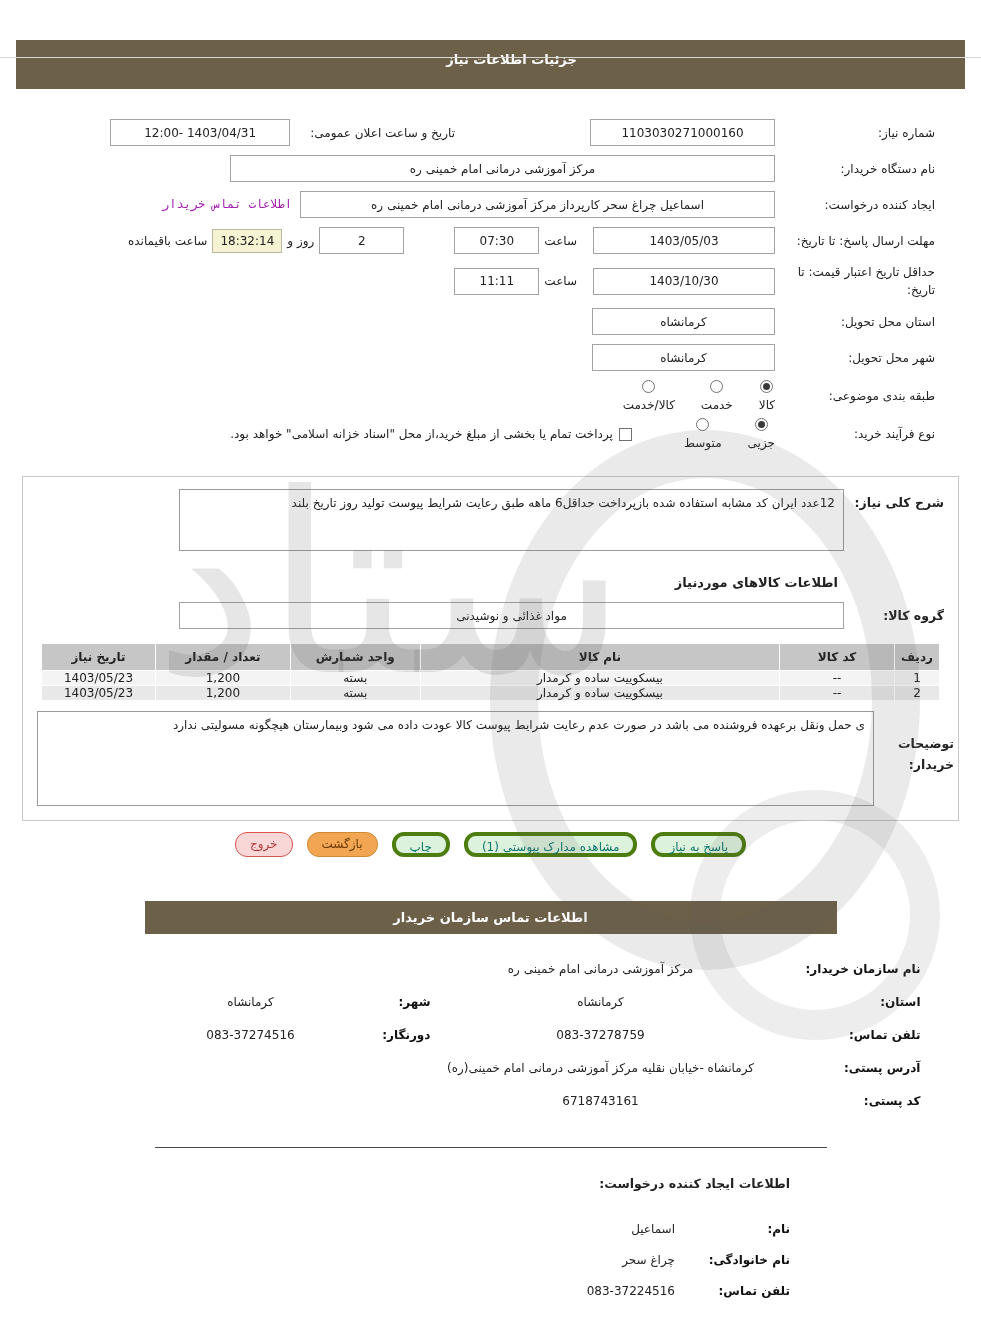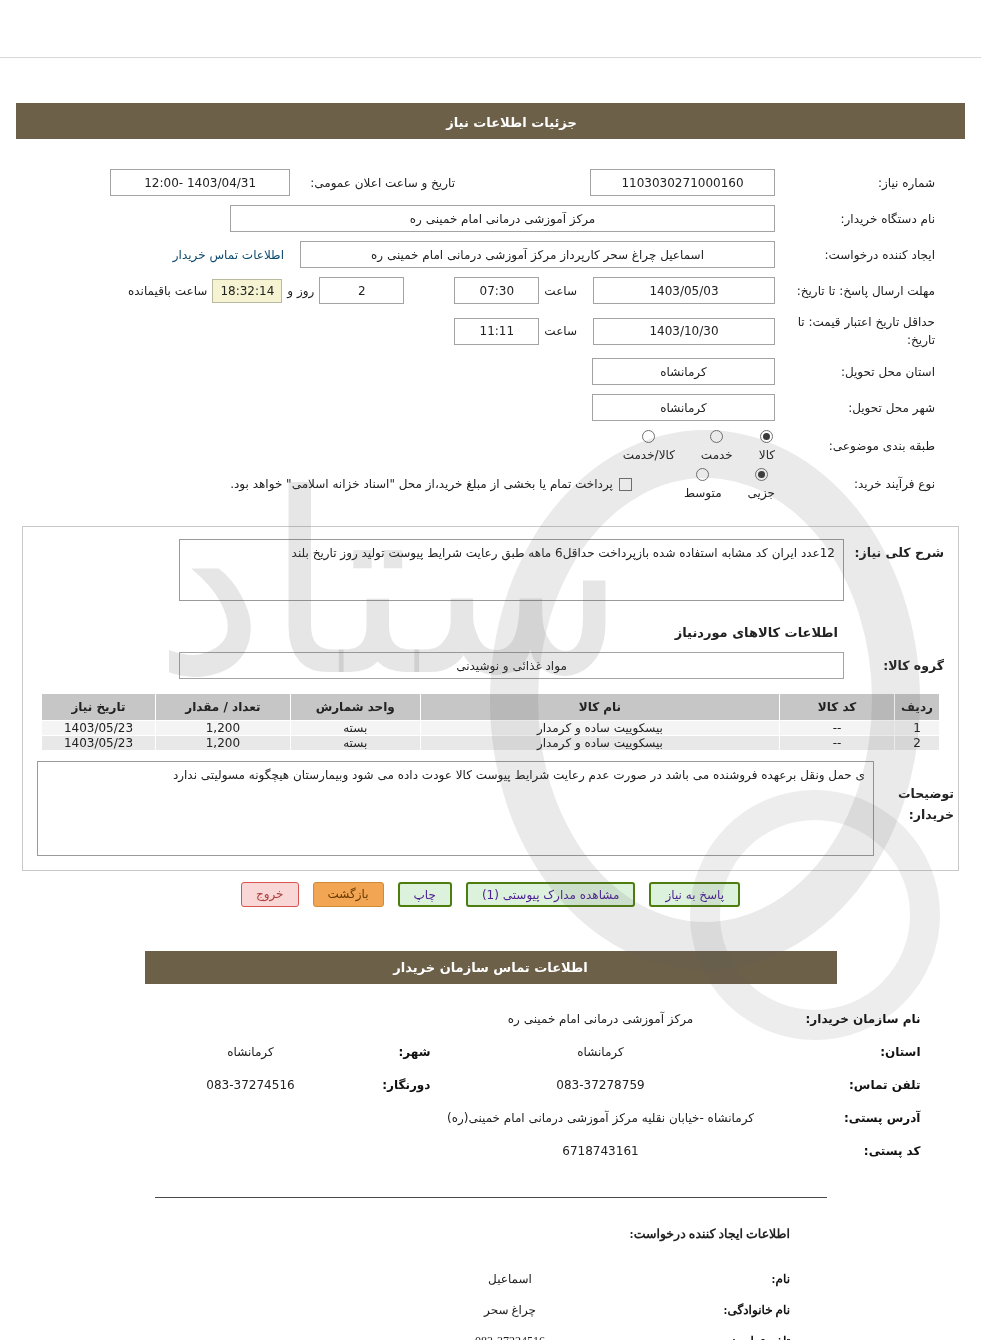--- a/index.html
+++ b/index.html
@@ -2,38 +2,38 @@
 <html lang="fa" dir="rtl"><head>
 <meta charset="utf-8">
 <style>
   * { margin:0; padding:0; box-sizing:border-box; }
   body { background:#fff; font-family:"DejaVu Sans", sans-serif; }
   .page { position:relative; width:981px; height:1340px; margin:0 auto; background:#fff;
           overflow:hidden; direction:rtl; font-size:12px; color:#222; }
   .top-line { position:absolute; top:57px; left:0; right:0; border-top:1px solid #d8d8d8; }
 
   .hbar { background:#6d6049; color:#fff; text-align:center; font-weight:bold; font-size:13px; }
-  .hbar1 { margin:103px 16px 0; height:36px; line-height:40px;padding-left:42px; }
+  .hbar1 { margin:40px 16px 0; height:49px; line-height:40px;padding-left:42px; }
   .hbar2 { width:692px; margin:44px auto 0; height:33px; line-height:33px; }
 
   .form { margin-top:30px; padding-right:46px; position:relative; z-index:1; }
   .frow { display:flex; align-items:center; margin-bottom:9px; min-height:27px; }
   .frow.short { margin-bottom:6px; min-height:18px; }
   .flabel { width:160px; min-width:160px; padding-left:8px; color:#222; line-height:1.5; }
   .inp { border:1px solid #a3a3a3; height:27px; text-align:center; font-family:inherit;
          font-size:12px; color:#222; background:#fff; }
   .w185{width:185px} .w182{width:182px} .w180{width:180px} .w545{width:545px}
   .w475{width:475px} .w85{width:85px} .w183{width:183px}
   .gap135 { margin-right:135px; margin-left:12px; }
   .sep { margin-right:16px; margin-left:5px; }
   .days-inp { margin-right:50px; }
   .sep2 { margin-right:5px; }
   .countdown { margin-right:5px; width:70px; height:24px; line-height:22px; text-align:center;
                background:#f6f3d2; border:1px solid #b9b9a0; display:inline-block; }
-  .link { color:#0c4a6e; text-decoration:none; margin-right:16px; cursor:pointer; }
+  .link { color:#a21caf; text-decoration:none; margin-right:8px; cursor:pointer;font-family:Liberation Mono, monospace; }
 
   .opt { display:inline-flex; align-items:center; gap:5px; margin-left:26px;flex-direction:column; }
   .radio { width:13px; height:13px; min-width:13px; border:1px solid #707070; border-radius:50%;
            background:#fff; display:inline-block; position:relative; cursor:pointer; }
   .radio.on::after { content:""; position:absolute; top:2px; left:2px; right:2px; bottom:2px;
                      border-radius:50%; background:#3a3a3a; }
   .checkbox { width:13px; height:13px; min-width:13px; border:1px solid #707070; background:#fff;
               display:inline-block; cursor:pointer; }
   .cb-label { margin-right:6px; }
 
@@ -49,40 +49,40 @@
   table.goods { width:899px; margin:14px 18px 0; border-collapse:collapse; font-size:12px; }
   .goods th { background:#c6c6c6; border:1px solid #fff; height:27px; font-weight:bold; color:#222; }
   .goods td { height:14px; text-align:center; border:1px solid #fff; }
   .goods tr.r1 td { background:#f4f4f4; }
   .goods tr.r2 td { background:#e8e8e8; }
   .notes-row { display:flex; margin-top:10px; padding-right:4px; }
   .notes-label { width:80px; min-width:80px; font-weight:bold; font-size:12.5px; padding-top:22px; line-height:1.7; }
   .notes-area { width:837px; height:95px; }
 
   .btn-row { display:flex; justify-content:center; gap:14px; margin-top:11px; position:relative; z-index:1; }
-  .btn { height:25px; line-height:23px; padding:0 14px; font-size:12px; border-radius:3px;
+  .btn { height:25px; line-height:23px; padding:0 14px; font-size:12px; border-radius:12px;
          cursor:pointer; font-family:inherit; }
-  .btn-green { background:#ddf2dd; border:2px solid #4d7c0f; color:#4c1d95; }
+  .btn-green { background:#ddf2dd; border:4px solid #4d7c0f; color:#0f766e; }
   .btn-orange { background:#f2a654; border:1px solid #cf8a33; color:#6b3a00; }
   .btn-pink { background:#f9d7d7; border:1px solid #d9534f; color:#b13c3c; }
 
   .contact { width:860px; margin:18px auto 0; position:relative; z-index:1; }
   .crow { display:flex; align-items:center; min-height:33px; }
   .clabel { width:150px; min-width:150px; font-weight:bold; color:#111; }
   .cvalue { width:340px; text-align:center; }
   .clabel2 { width:90px; min-width:90px; font-weight:bold; color:#111; }
   .cvalue2 { width:180px; text-align:center; }
 
   .divider { width:672px; margin:30px auto 0; border-top:1px solid #4a4a4a; }
 
-  .creator { padding-right:191px; margin-top:28px; position:relative; z-index:1;font-family:Liberation Serif, serif; }
+  .creator { padding-right:191px; margin-top:28px; position:relative; z-index:1; }
   .creator-title { font-weight:bold; font-size:12.5px; margin-bottom:22px; }
   .krow { display:flex; align-items:center; height:31px; }
   .klabel { width:115px; min-width:115px; font-weight:bold; color:#111; }
-  .kvalue { width:330px; text-align:center; }
+  .kvalue { width:330px; text-align:right; }
 
   .watermark { position:absolute; inset:0; z-index:5; pointer-events:none; overflow:hidden; }
   .wm-ring1 { position:absolute; left:490px; top:430px; width:430px; height:540px;
               border:48px solid rgba(90,90,90,0.13); border-radius:50%; }
   .wm-ring2 { position:absolute; left:690px; top:790px; width:250px; height:250px;
               border:30px solid rgba(90,90,90,0.11); border-radius:50%; }
   .wm-text { position:absolute; left:10px; top:440px; width:760px; font-size:250px;
              color:rgba(90,90,90,0.15); letter-spacing:30px; text-align:center; direction:rtl; }
 </style>
 </head>

